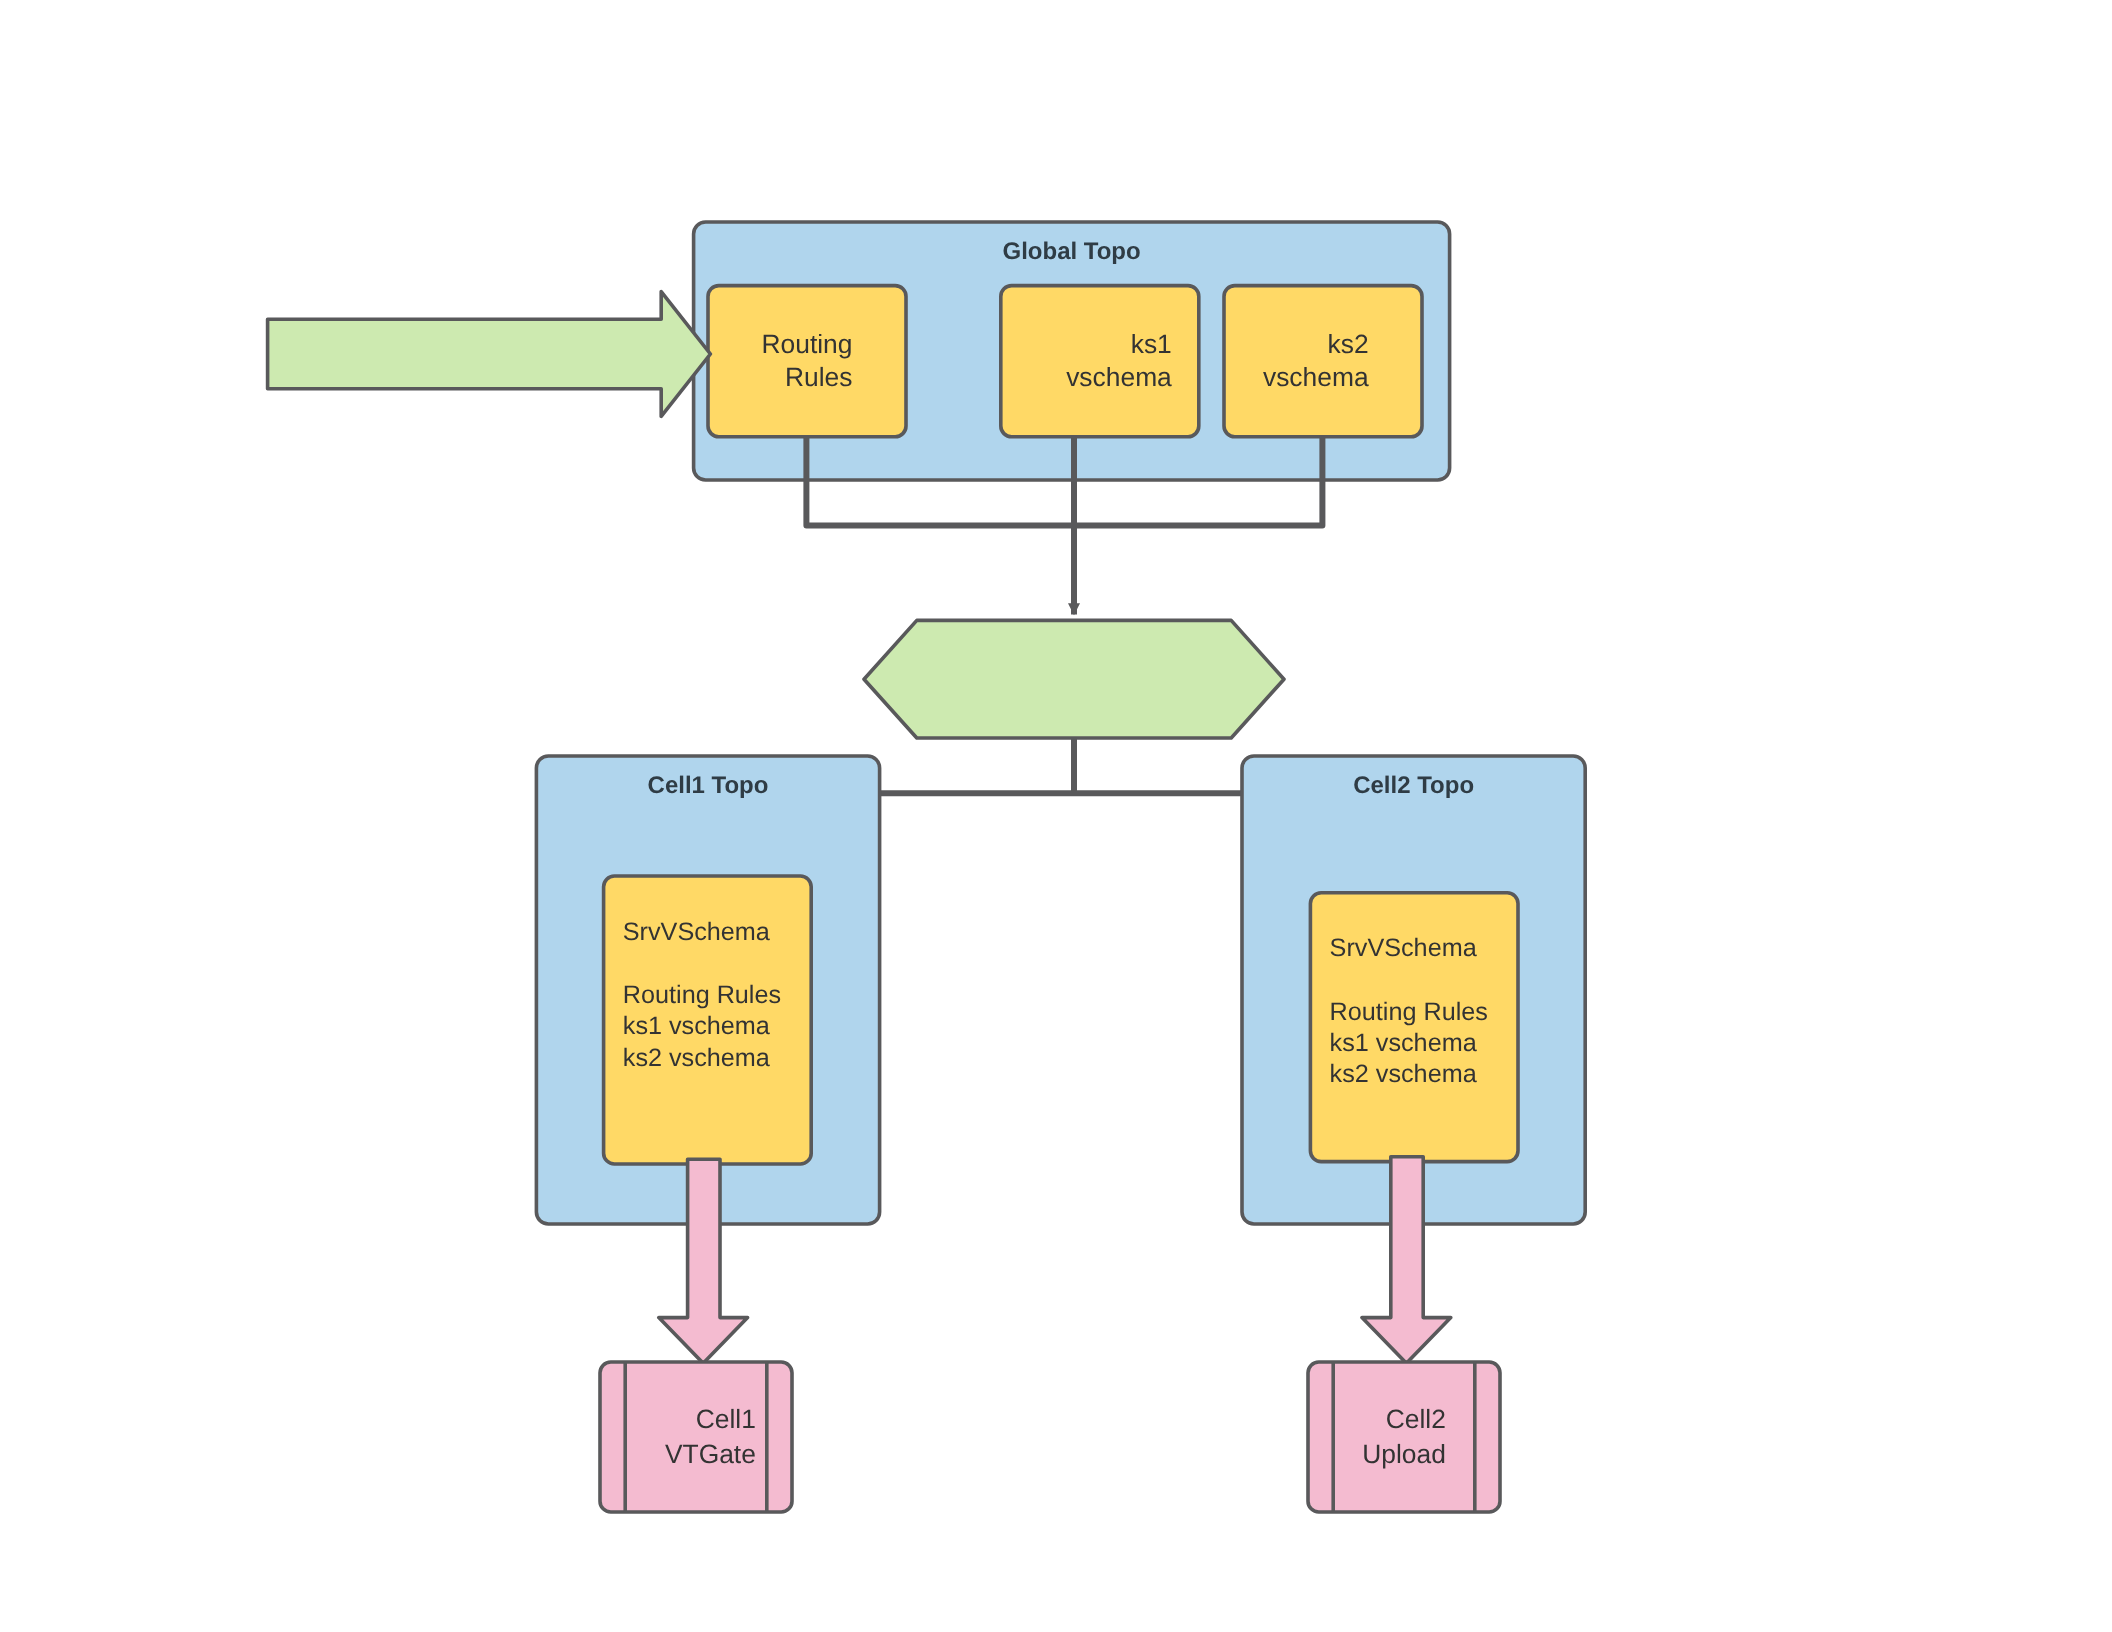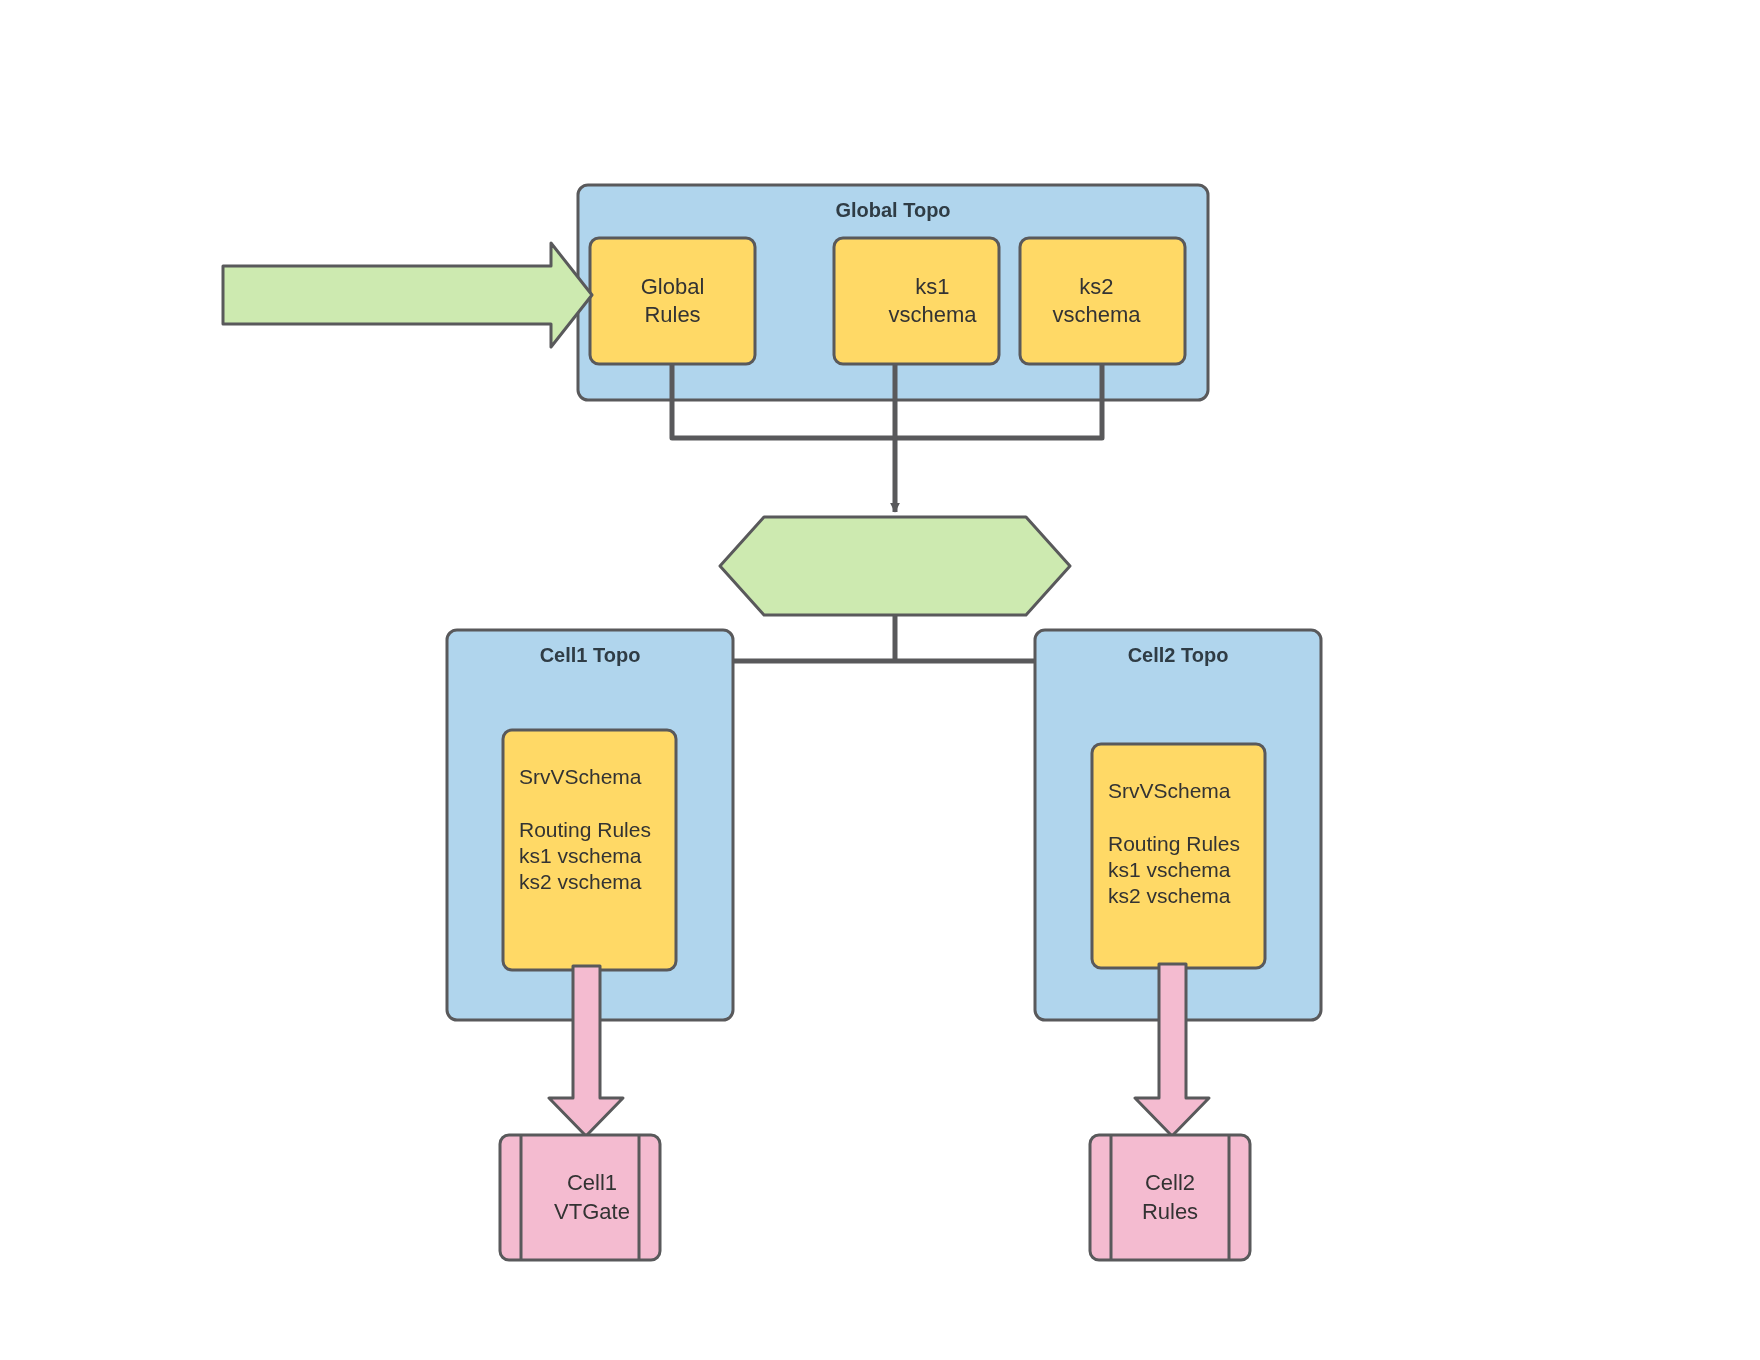--- a/index.html
+++ b/index.html
@@ -23,21 +23,21 @@
     left: 0;
     top: 0;
     width: 1760px;
     height: 1360px;
   }
   .lbl {
     position: absolute;
     display: flex;
     align-items: center;
     justify-content: center;
-    text-align: center;
+    text-align: right;
     color: #333333;
     font-family: "Liberation Sans", sans-serif;
     pointer-events: none;
     white-space: pre-line;
     line-height: 1.28;
   }
   .lbl-left {
     justify-content: flex-start;
     text-align: left;
   }
@@ -111,21 +111,21 @@
 
     <g>
       <rect x="1090" y="1135" width="160" height="125" rx="9" ry="9" fill="#f4bbd0" stroke="#59595b" stroke-width="3"></rect>
       <line x1="1111" y1="1135" x2="1111" y2="1260" stroke="#59595b" stroke-width="3"></line>
       <line x1="1229" y1="1135" x2="1229" y2="1260" stroke="#59595b" stroke-width="3"></line>
     </g>
   </svg>
 
   <div class="lbl t-container-title" style="left:578px; top:195px; width:630px; height:32px;">Global Topo</div>
 
-  <div class="lbl t-node" style="left:590px; top:238px; width:165px; height:126px;">Global
+  <div class="lbl t-node" style="left:590px; top:238px; width:165px; height:126px;">Routing
 Rules</div>
   <div class="lbl t-node" style="left:834px; top:238px; width:165px; height:126px;margin-left:16px;">ks1
 vschema</div>
   <div class="lbl t-node" style="left:1020px; top:238px; width:153px; height:126px;">ks2
 vschema</div>
 
 
 
   <div class="lbl t-container-title" style="left:447px; top:640px; width:286px; height:32px;">Cell1 Topo</div>
 
@@ -137,15 +137,15 @@
   <div class="lbl t-container-title" style="left:1035px; top:640px; width:286px; height:32px;">Cell2 Topo</div>
 
   <div class="lbl lbl-left lbl-top t-node-sm" style="left:1108px; top:778px; width:160px; height:30px;">SrvVSchema</div>
   <div class="lbl lbl-left lbl-top t-node-sm" style="left:1108px; top:831px; width:160px; height:30px;">Routing Rules</div>
   <div class="lbl lbl-left lbl-top t-node-sm" style="left:1108px; top:857px; width:160px; height:30px;">ks1 vschema</div>
   <div class="lbl lbl-left lbl-top t-node-sm" style="left:1108px; top:883px; width:160px; height:30px;">ks2 vschema</div>
 
   <div class="lbl t-node" style="left:521px; top:1135px; width:142px; height:125px;">Cell1
 VTGate</div>
   <div class="lbl t-node" style="left:1111px; top:1135px; width:118px; height:125px;">Cell2
-Rules</div>
+Upload</div>
 
 </div>
 
 </body></html>

